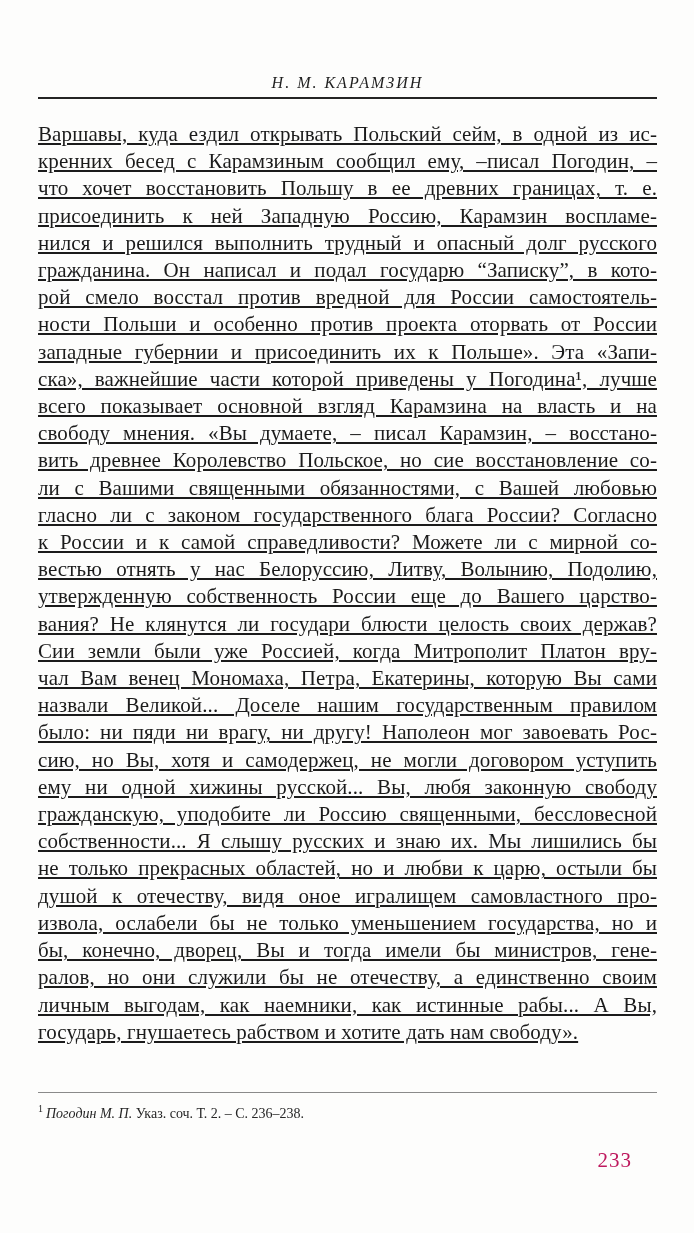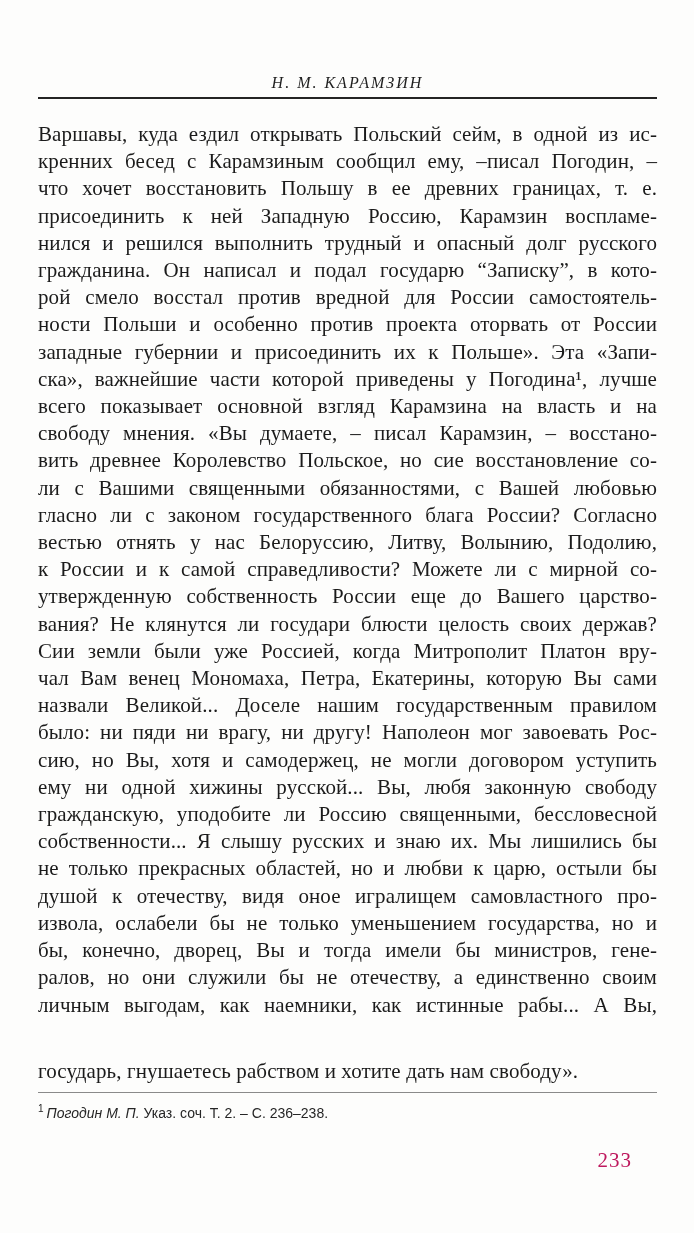--- a/index.html
+++ b/index.html
@@ -38,38 +38,38 @@
     top: 121px;
     left: 38px;
     width: 619px;
   }
   .line {
     font-size: 21px;
     line-height: 27.2px;
     text-align: justify;
     text-align-last: justify;
     letter-spacing: 0.1px;
+    text-decoration: underline;
   }
   .line.last {
     text-align-last: left;
-    margin-top: 39px;
   }
   .footnote-sep {
     position: absolute;
     top: 1092px;
     left: 38px;
     width: 619px;
     border-top: 1px solid #8a8a8a;
   }
   .footnote {
     position: absolute;
     top: 1100px;
     left: 38px;
     width: 619px;
-    font-family: Liberation Sans, sans-serif;
+    font-family: Liberation Serif, serif;
     font-size: 14px;
     line-height: 18px;
     color: #262626;
   }
   .fn-marker {
     font-size: 10px;
     vertical-align: super;
     margin-right: 3px;
   }
   .fn-author { font-style: italic; }
@@ -101,22 +101,22 @@
       <div class="line">гражданина. Он написал и подал государю “Записку”, в кото-</div>
       <div class="line">рой смело восстал против вредной для России самостоятель-</div>
       <div class="line">ности Польши и особенно против проекта оторвать от России</div>
       <div class="line">западные губернии и присоединить их к Польше». Эта «Запи-</div>
       <div class="line">ска», важнейшие части которой приведены у Погодина¹, лучше</div>
       <div class="line">всего показывает основной взгляд Карамзина на власть и на</div>
       <div class="line">свободу мнения. «Вы думаете, – писал Карамзин, – восстано-</div>
       <div class="line">вить древнее Королевство Польское, но сие восстановление со-</div>
       <div class="line">ли с Вашими священными обязанностями, с Вашей любовью</div>
       <div class="line">гласно ли с законом государственного блага России? Согласно</div>
+      <div class="line">к России и к самой справедливости? Можете ли с мирной со-</div>
       <div class="line">вестью отнять у нас Белоруссию, Литву, Волынию, Подолию,</div>
-      <div class="line">к России и к самой справедливости? Можете ли с мирной со-</div>
       <div class="line">утвержденную собственность России еще до Вашего царство-</div>
       <div class="line">вания? Не клянутся ли государи блюсти целость своих держав?</div>
       <div class="line">Сии земли были уже Россией, когда Митрополит Платон вру-</div>
       <div class="line">чал Вам венец Мономаха, Петра, Екатерины, которую Вы сами</div>
       <div class="line">назвали Великой... Доселе нашим государственным правилом</div>
       <div class="line">было: ни пяди ни врагу, ни другу! Наполеон мог завоевать Рос-</div>
       <div class="line">сию, но Вы, хотя и самодержец, не могли договором уступить</div>
       <div class="line">ему ни одной хижины русской... Вы, любя законную свободу</div>
       <div class="line">гражданскую, уподобите ли Россию священными, бессловесной</div>
       <div class="line">собственности... Я слышу русских и знаю их. Мы лишились бы</div>

